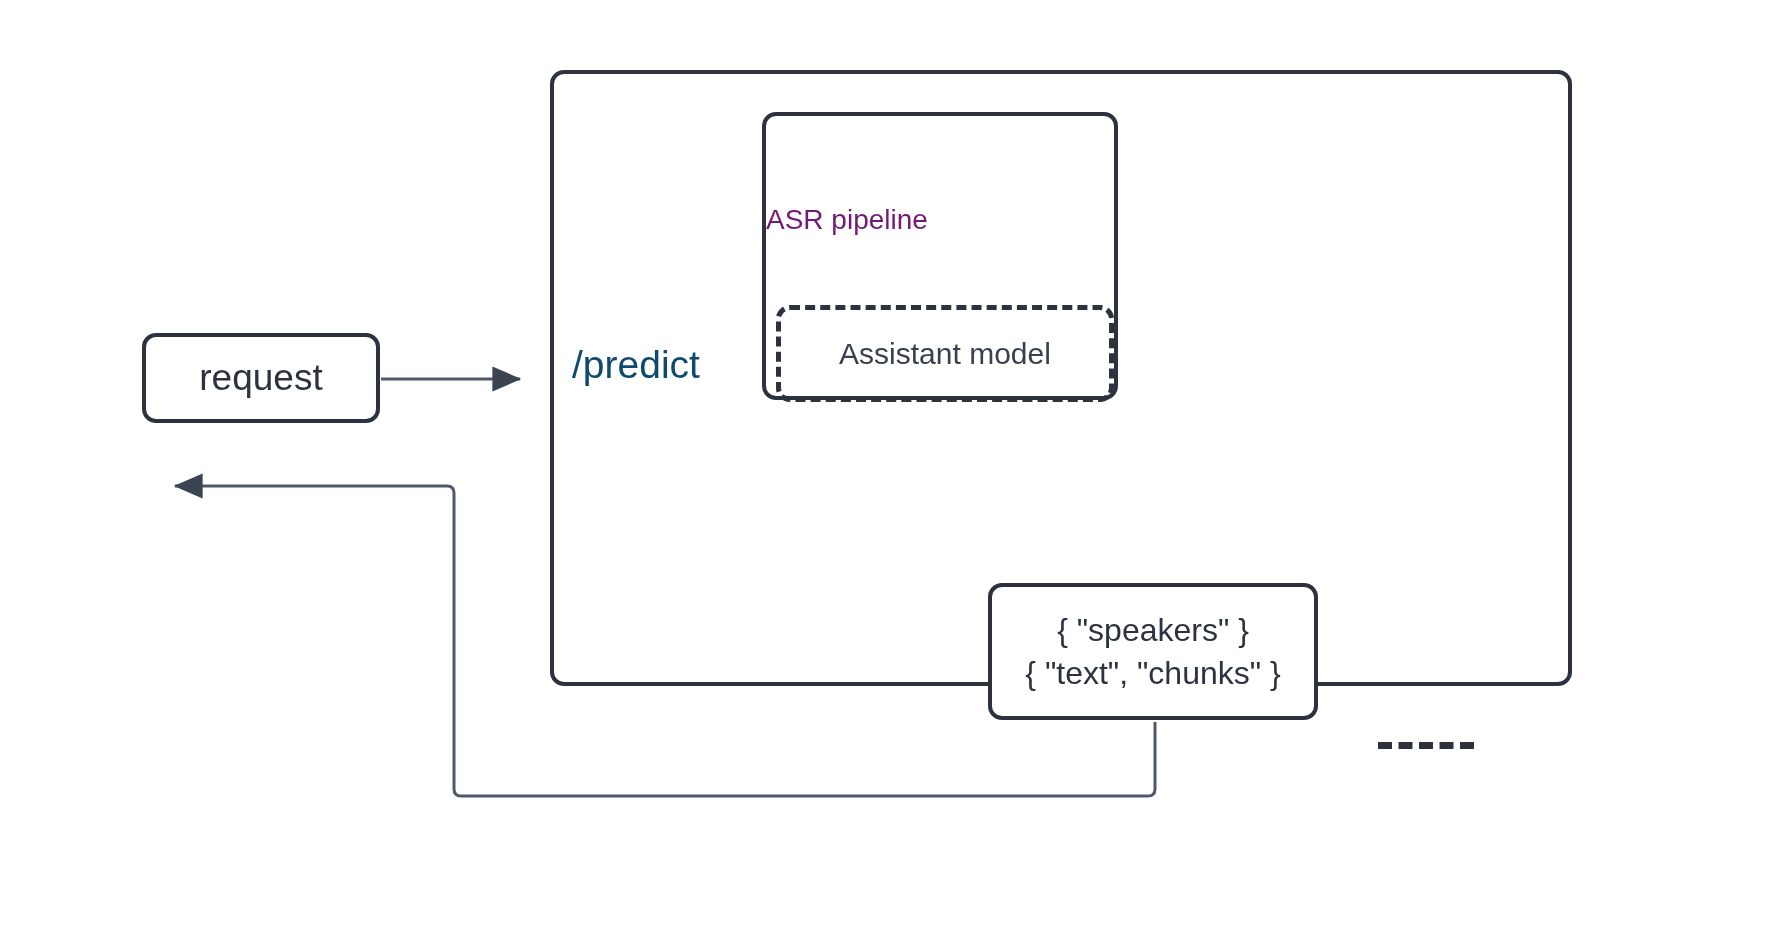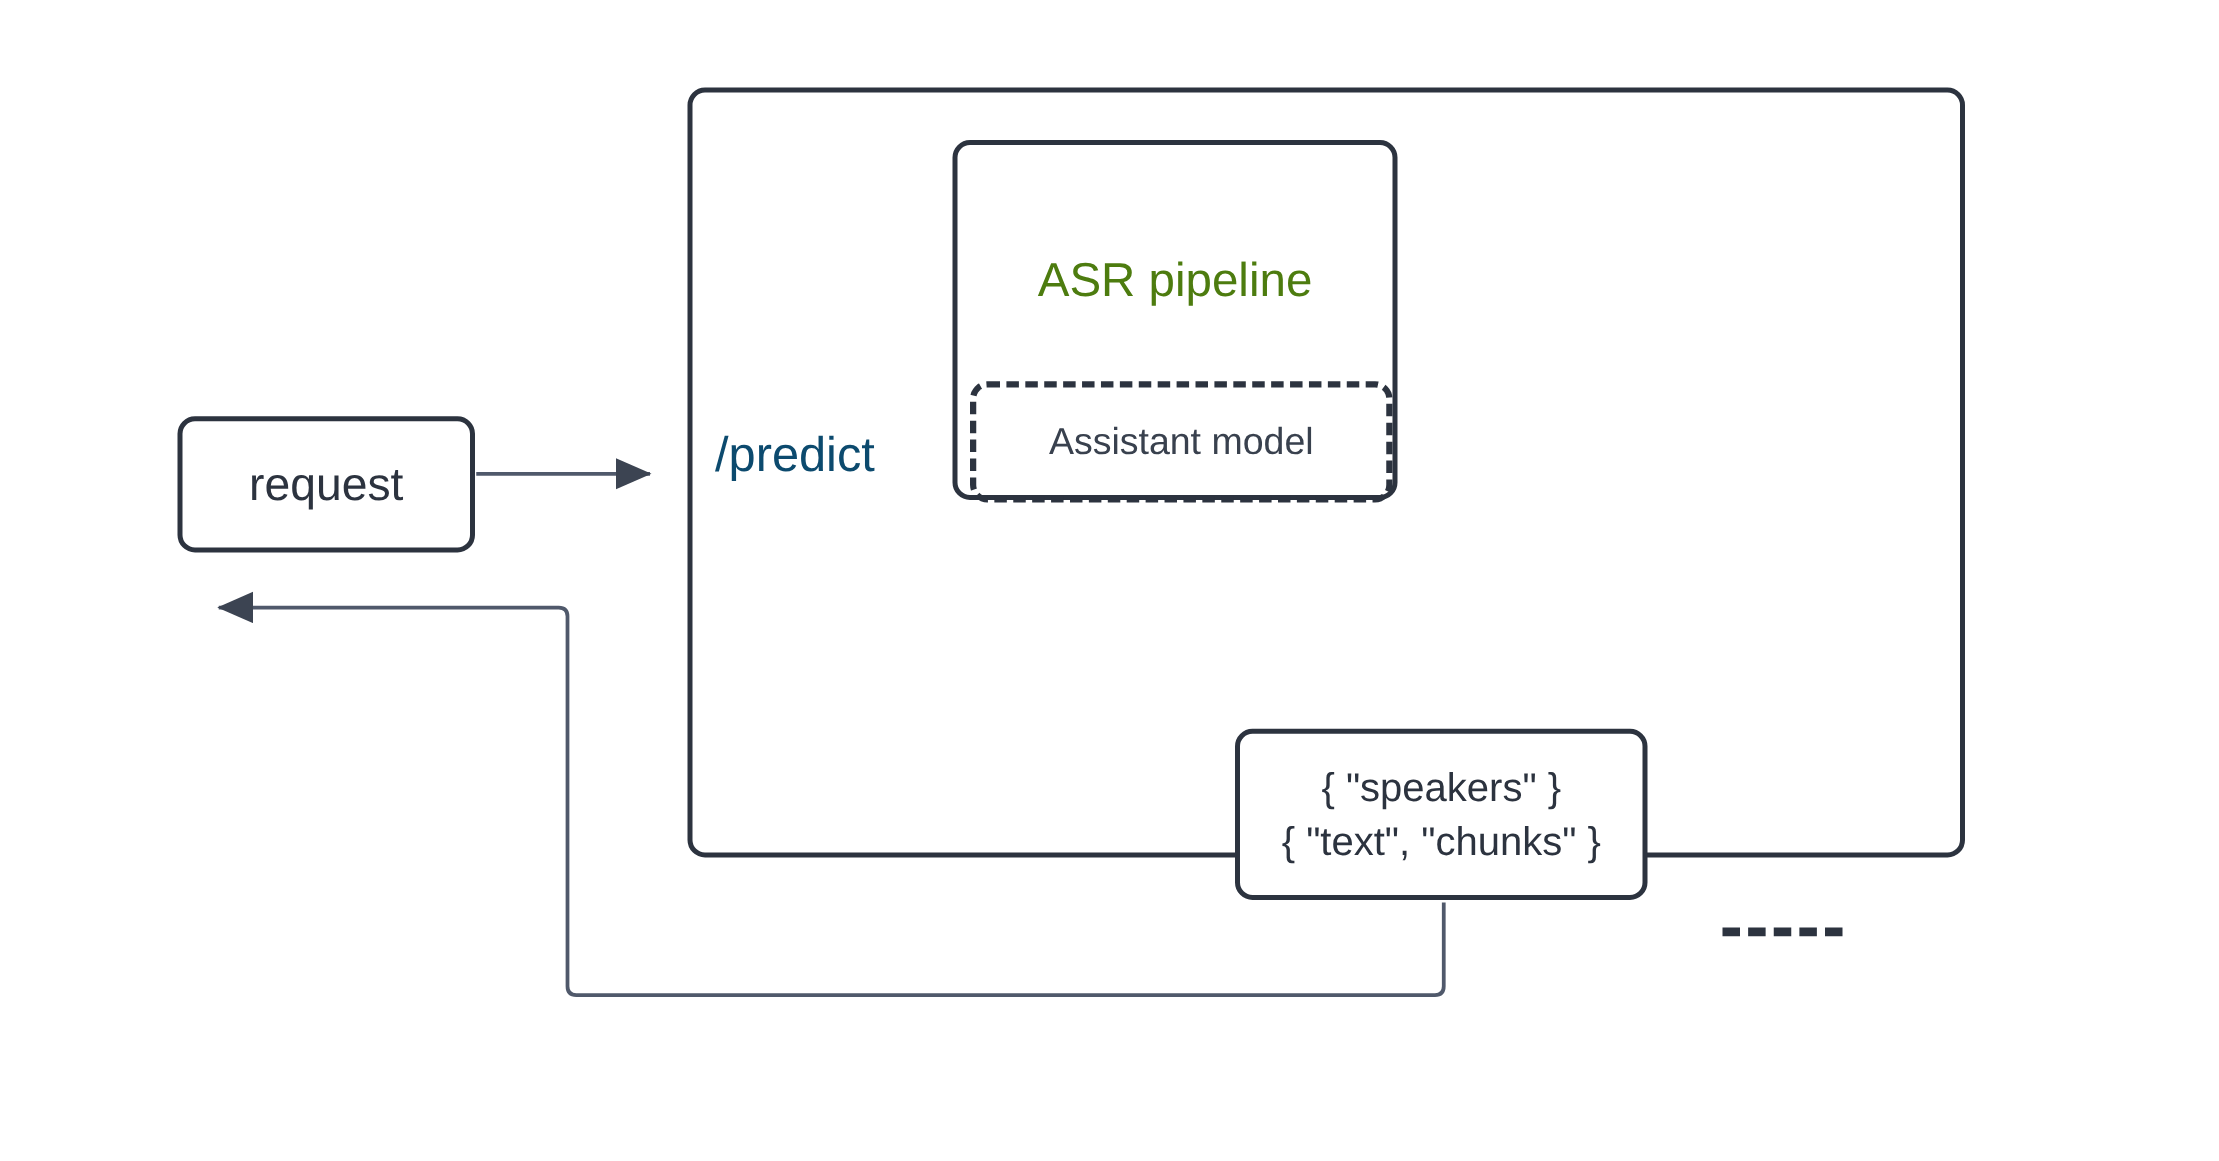--- a/index.html
+++ b/index.html
@@ -52,42 +52,42 @@
 
   
   #outer-container {
     left: 550px;  top: 70px;
     width: 1022px; height: 616px;
     border-width: 4px;
     z-index: 1;
   }
   #request-node {
     left: 142px; top: 333px;
-    width: 238px; height: 109px;
+    width: 238px; height: 90px;
     font-size: 37px;
     z-index: 4;
   }
   #predict-label {
     left: 572px; top: 345px;
     font-size: 39px;
     line-height: 1;
     z-index: 5;
   }
   #asr-node {
     left: 762px; top: 112px;
     width: 356px; height: 288px;
     z-index: 3;
   }
   #asr-label {
     position: absolute;
     left: 0; right: 0;
     top: 88px;
-    font-size: 38px;
-    text-align: center;
-    color: #4d7c0f;
+    font-size: 28px;
+    text-align: left;
+    color: #701a75;
   }
   #assistant-node {
     left: 776px; top: 305px;
     width: 338px; height: 97px;
     font-size: 30px;
     color: #39414e;
     z-index: 6;
   }
   #diarization-node {
     left: 1200px; top: 110px;

